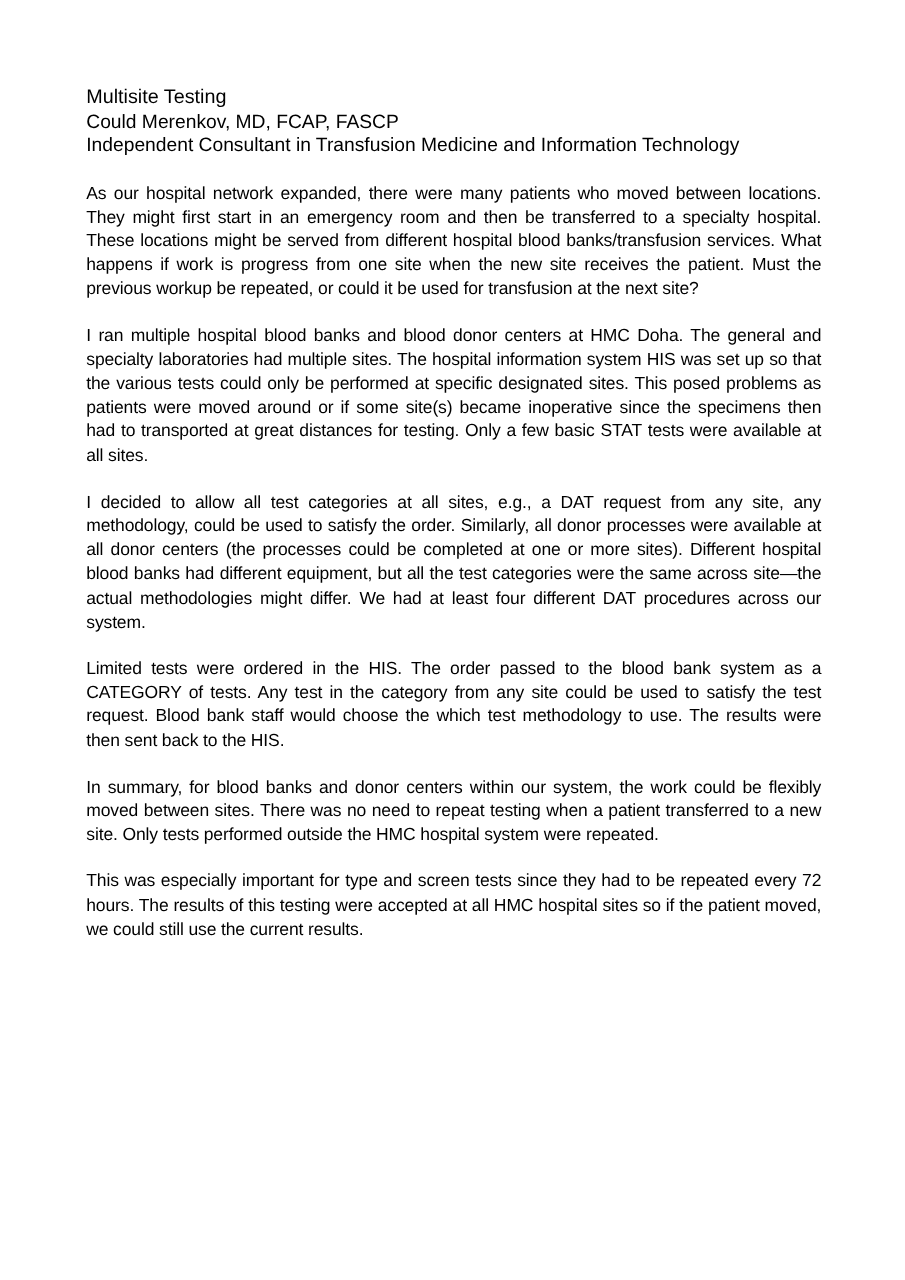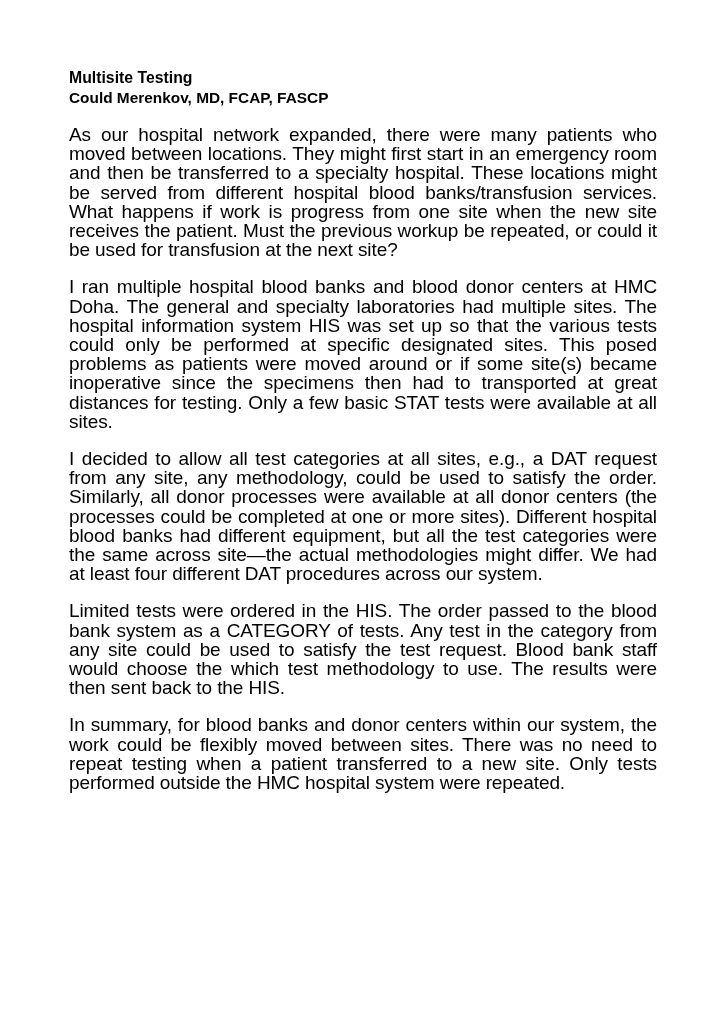--- a/index.html
+++ b/index.html
@@ -15,50 +15,52 @@
       font-family: "Liberation Sans", sans-serif;
       color: #000000;
     }
     .page {
       position: absolute;
       left: 69px;
       top: 68px;
       width: 588px;
     }
     .header-line {
-      font-weight: bold;
+      font-weight: normal;
       font-size: 15.4px;
       line-height: 19.5px;
       margin: 0;
       white-space: nowrap;
     }
     .title {
       font-size: 15.8px;
     }
     .header-block {
       margin-bottom: 18px;
     }
     .para {
-      font-size: 19px;
+      font-size: 14px;
       line-height: 19.2px;
       margin: 16px 0 18px 0;
       text-align: justify;
       letter-spacing: -0.1px;
     }
     .para b {
       font-weight: normal;
     }
   </style>
 </head>
 <body>
 
 <div class="page">
   <div class="header-block">
     <p class="header-line title">Multisite Testing</p>
     <p class="header-line">Could Merenkov, MD, FCAP, FASCP</p>
+    <p class="header-line">Independent Consultant in Transfusion Medicine and Information Technology</p>
   </div>
 
   <p class="para">As our hospital network expanded, there were many patients who moved between locations. They might first start in an emergency room and then be transferred to a specialty hospital. These locations might be served from different hospital blood banks/transfusion services. What happens if work is progress from one site when the new site receives the patient.  Must the previous workup be repeated, or could it be used for transfusion at the next site?</p>
   <p class="para">I ran multiple hospital blood banks and blood donor centers at HMC Doha.  The general and specialty laboratories had multiple sites.  The hospital information system HIS was set up so that the various tests could only be performed at specific designated sites.  This posed problems as patients were moved around or if some site(s) became inoperative since the specimens then had to transported at great distances for testing.  Only a few basic STAT tests were available at all sites.</p>
   <p class="para"><b>I decided to allow all test categories at all sites</b><span>, e.g., a DAT request from any site, any methodology, could be used to satisfy the order.  Similarly, all donor processes were available at all donor centers (the processes could be completed at one or more sites). Different hospital blood banks had different equipment, but all the test categories were the same across site—the actual methodologies might differ.  We had at least four different DAT procedures across our system.</span></p>
   <p class="para">Limited tests were ordered in the HIS.  The order passed to the blood bank system as a CATEGORY of tests.  Any test in the category from any site could be used to satisfy the test request.  Blood bank staff would choose the which test methodology to use.   The results were then sent back to the HIS.</p>
   <p class="para">In summary, for blood banks and donor centers within our system, the work could be flexibly moved between sites.  There was no need to repeat testing when a patient transferred to a new site.  Only tests performed outside the HMC hospital system were repeated.</p>
+  <p class="para">This was especially important for type and screen tests since they had to be repeated every 72 hours.  The results of this testing were accepted at all HMC hospital sites so if the patient moved, we could still use the current results.</p>
 </div>
 
 </body></html>

